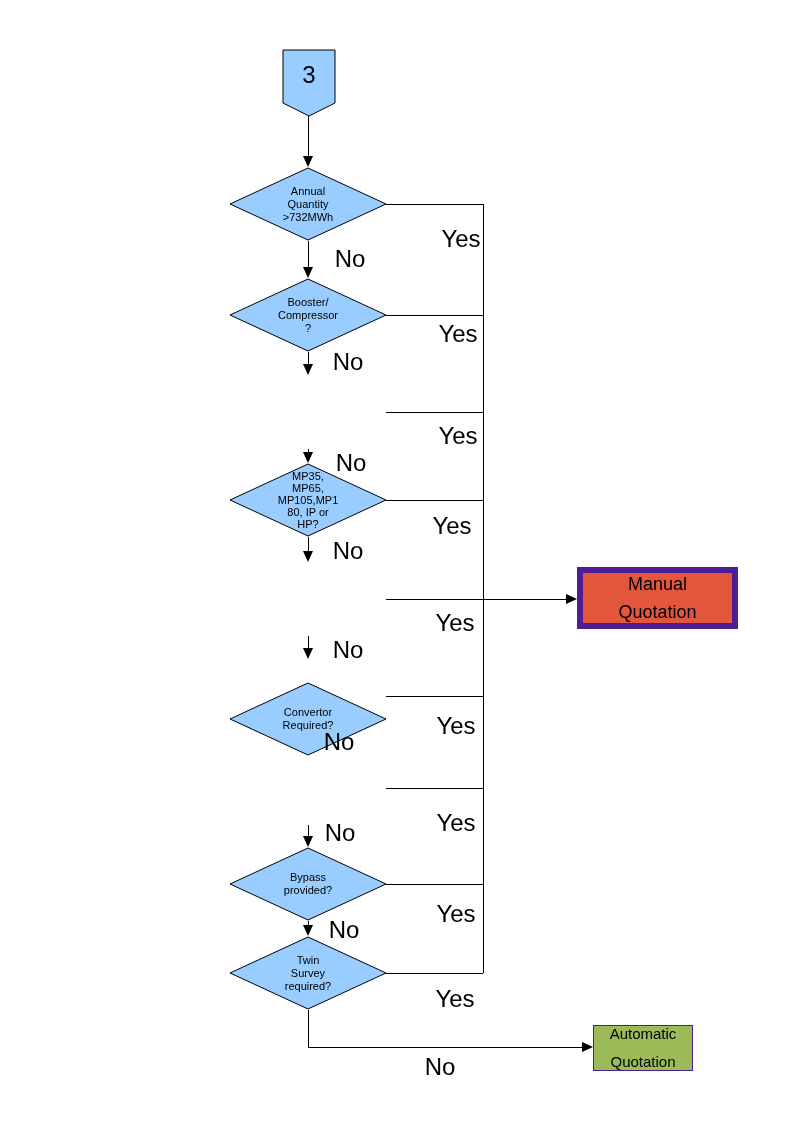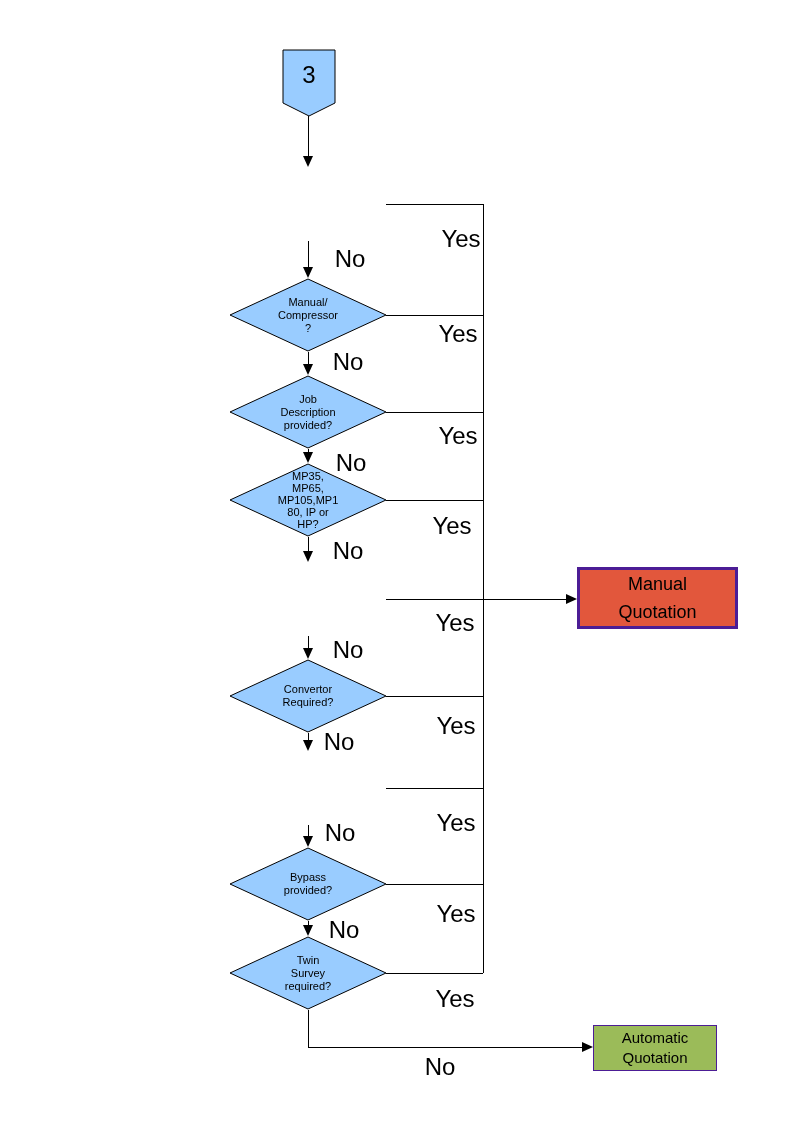--- a/index.html
+++ b/index.html
@@ -21,24 +21,24 @@
     position:absolute; inset:0; display:flex; align-items:center; justify-content:center;
     text-align:center; white-space:pre-line;
   }
   .diamond { width:158px; height:74px; left:229px; }
   .diamond .shape-label { font-size:11px; line-height:13px; }
   .connector-shape { left:282px; top:49px; width:54px; height:68px; }
   .connector-shape .shape-label { font-size:24px; bottom:16px; }
   .edge-label { position:absolute; transform:translate(-50%,-50%); font-size:24px; white-space:nowrap; }
   .terminal {
     position:absolute; display:flex; align-items:center; justify-content:center;
-    text-align:center; white-space:pre-line; border:3px solid #4c1d95; box-sizing:border-box;
+    text-align:center; white-space:pre-line; border:6px solid #4c1d95; box-sizing:border-box;
   }
   .terminal.manual { left:577px; top:567px; width:161px; height:62px; font-size:18px; line-height:28px; }
-  .terminal.automatic { left:593px; top:1025px; width:124px; height:46px; font-size:15px; line-height:20px; border-width:1px; }
+  .terminal.automatic { left:593px; top:1025px; width:100px; height:46px; font-size:15px; line-height:28px; border-width:1px; }
 </style>
 </head>
 <body>
 
 <div class="page">
 
   <div class="node connector-shape">
     <svg viewBox="0 0 54 68">
       <polygon points="1,1 53,1 53,54 27,67 1,54" stroke="#000000" stroke-width="1" fill="#99CCFF"></polygon>
     </svg>
@@ -82,47 +82,47 @@
   <div class="hline" style="left:386px; top:973px; width:97px;"></div>
 
   <div class="vline" style="left:483px; top:204px; height:769px;"></div>
   <div class="hline" style="left:386px; top:599px; width:180px;"></div>
   <div class="arrow-right" style="left:566px; top:594px;"></div>
 
   <div class="vline" style="left:308px; top:1010px; height:37px;"></div>
   <div class="hline" style="left:308px; top:1047px; width:274px;"></div>
   <div class="arrow-right" style="left:582px; top:1042px;"></div>
 
+  <div class="node diamond" style="top:167px;">
+    <svg viewBox="0 0 158 74">
+        <polygon points="79,1 157,37 79,73 1,37" stroke="#000000" stroke-width="1" fill="#99CCFF"></polygon>
+      </svg>
+    <div class="shape-label">Annual
+Quantity
+&gt;732MWh</div>
+  </div>
   <div class="node diamond" style="top:278px;">
     <svg viewBox="0 0 158 74">
         <polygon points="79,1 157,37 79,73 1,37" stroke="#000000" stroke-width="1" fill="#99CCFF"></polygon>
       </svg>
-    <div class="shape-label">Manual/
+    <div class="shape-label">Booster/
 Compressor
 ?</div>
-  </div>
-  <div class="node diamond" style="top:375px;">
-    <svg viewBox="0 0 158 74">
-        <polygon points="79,1 157,37 79,73 1,37" stroke="#000000" stroke-width="1" fill="#99CCFF"></polygon>
-      </svg>
-    <div class="shape-label">Job
-Description
-provided?</div>
   </div>
   <div class="node diamond" style="top:463px;">
     <svg viewBox="0 0 158 74">
         <polygon points="79,1 157,37 79,73 1,37" stroke="#000000" stroke-width="1" fill="#99CCFF"></polygon>
       </svg>
     <div class="shape-label" style="line-height:12px;">MP35,
 MP65,
 MP105,MP1
 80, IP or
 HP?</div>
   </div>
-  <div class="node diamond" style="top:659px;">
+  <div class="node diamond" style="top:682px;">
     <svg viewBox="0 0 158 74">
         <polygon points="79,1 157,37 79,73 1,37" stroke="#000000" stroke-width="1" fill="#99CCFF"></polygon>
       </svg>
     <div class="shape-label">Convertor
 Required?</div>
   </div>
   <div class="node diamond" style="top:847px;">
     <svg viewBox="0 0 158 74">
         <polygon points="79,1 157,37 79,73 1,37" stroke="#000000" stroke-width="1" fill="#99CCFF"></polygon>
       </svg>

